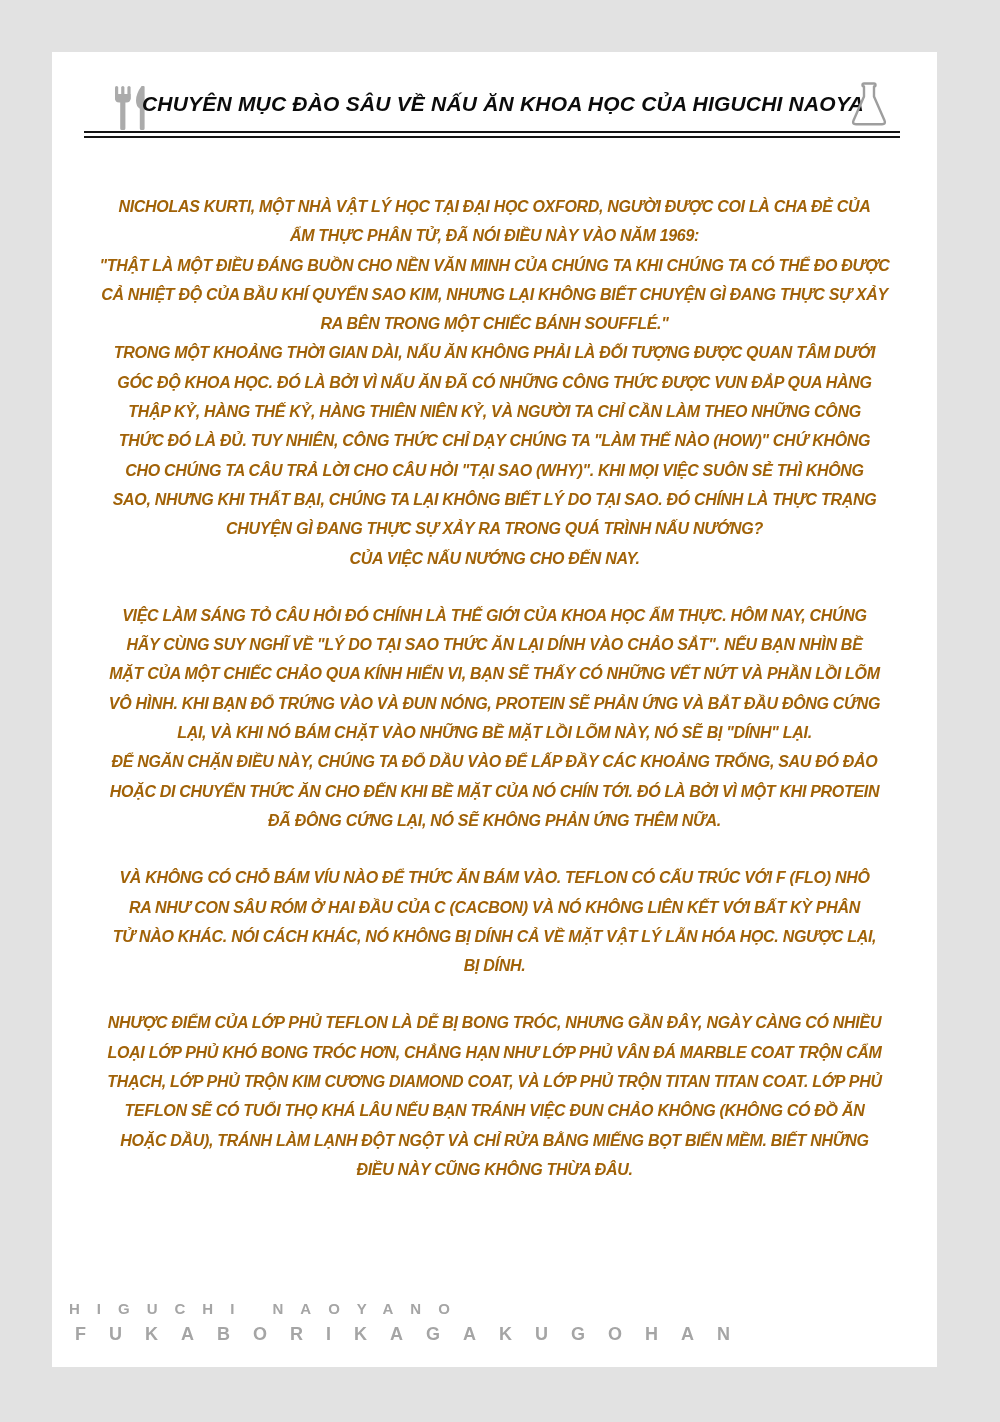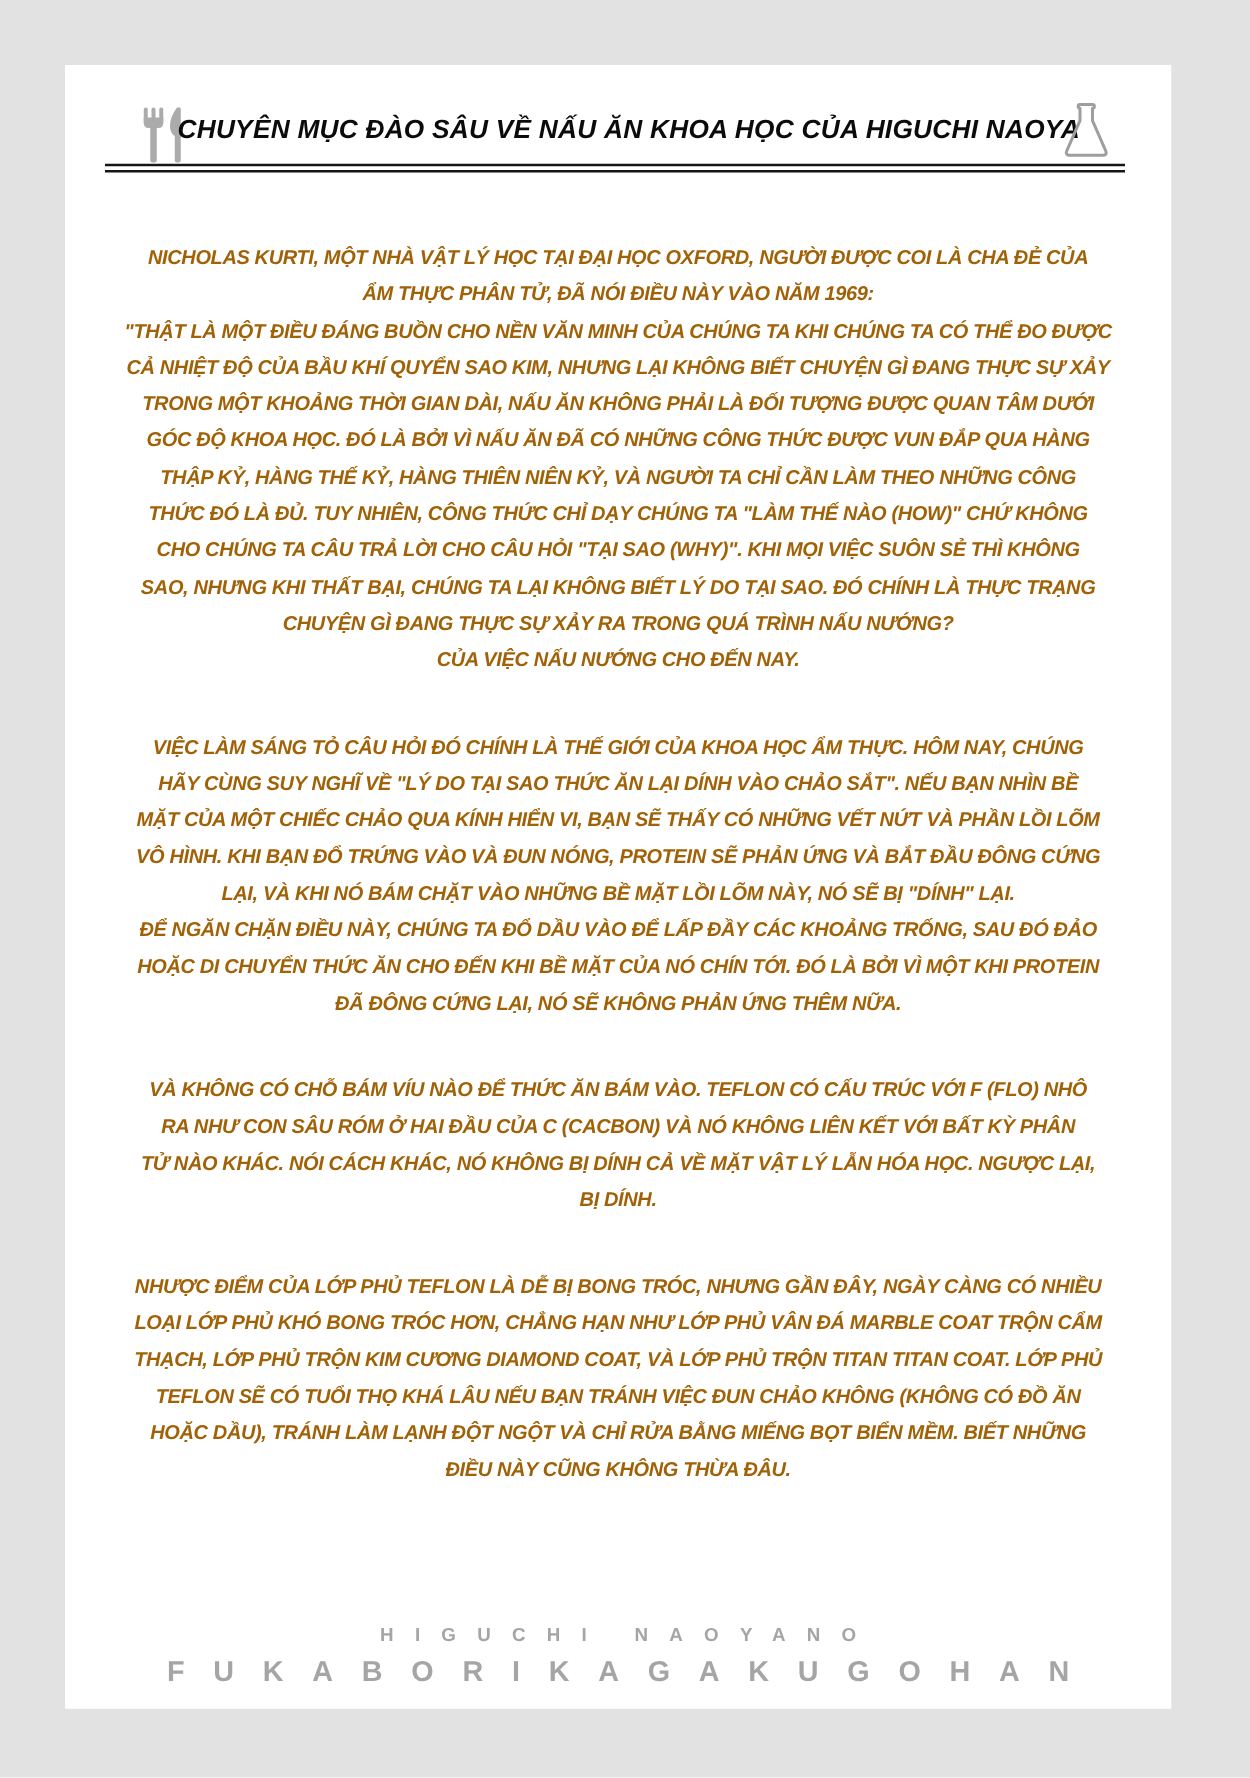--- a/index.html
+++ b/index.html
@@ -29,39 +29,39 @@
     position:absolute; top:79px; left:32px; width:816px;
     height:3px;
     border-top:2px solid #151515;
     border-bottom:2px solid #151515;
   }
   
   .article {
     position:absolute; left:20px; right:20px; top:140px;
     text-align:center;
   }
-  .block + .block { margin-top:40px; }
+  .block + .block { margin-top:28px; }
   .ln {
     font-size:16px; line-height:29.3px;
     font-weight:700; font-style:italic;
     letter-spacing:-0.3px;
     color:#a16207;
     white-space:nowrap;
   }
   
   .footer {
     position:absolute; left:0; right:0; top:1248px;
-    text-align:center; font-weight:700; color:#a5a5a5;
+    text-align:left; font-weight:700; color:#a5a5a5;
   }
   .footer-author {
     font-size:15px; letter-spacing:17px; margin-left:17px;
     white-space:nowrap;
   }
   .footer-series {
-    font-size:23px; letter-spacing:23px; margin-left:23px;
+    font-size:18px; letter-spacing:23px; margin-left:23px;
     margin-top:7px; white-space:nowrap;
   }
 </style>
 </head>
 <body>
 
 <div class="page">
   <div class="card">
 
     <div class="header">
@@ -82,20 +82,21 @@
       </span>
       <div class="rule"></div>
     </div>
 
     <div class="article">
       <div class="block">
           <div class="ln">NICHOLAS KURTI, MỘT NHÀ VẬT LÝ HỌC TẠI ĐẠI HỌC OXFORD, NGƯỜI ĐƯỢC COI LÀ CHA ĐẺ CỦA</div>
           <div class="ln">ẨM THỰC PHÂN TỬ, ĐÃ NÓI ĐIỀU NÀY VÀO NĂM 1969:</div>
           <div class="ln">"THẬT LÀ MỘT ĐIỀU ĐÁNG BUỒN CHO NỀN VĂN MINH CỦA CHÚNG TA KHI CHÚNG TA CÓ THỂ ĐO ĐƯỢC</div>
           <div class="ln">CẢ NHIỆT ĐỘ CỦA BẦU KHÍ QUYỂN SAO KIM, NHƯNG LẠI KHÔNG BIẾT CHUYỆN GÌ ĐANG THỰC SỰ XẢY</div>
+          <div class="ln">RA BÊN TRONG MỘT CHIẾC BÁNH SOUFFLÉ."</div>
           <div class="ln">TRONG MỘT KHOẢNG THỜI GIAN DÀI, NẤU ĂN KHÔNG PHẢI LÀ ĐỐI TƯỢNG ĐƯỢC QUAN TÂM DƯỚI</div>
           <div class="ln">GÓC ĐỘ KHOA HỌC. ĐÓ LÀ BỞI VÌ NẤU ĂN ĐÃ CÓ NHỮNG CÔNG THỨC ĐƯỢC VUN ĐẮP QUA HÀNG</div>
           <div class="ln">THẬP KỶ, HÀNG THẾ KỶ, HÀNG THIÊN NIÊN KỶ, VÀ NGƯỜI TA CHỈ CẦN LÀM THEO NHỮNG CÔNG</div>
           <div class="ln">THỨC ĐÓ LÀ ĐỦ. TUY NHIÊN, CÔNG THỨC CHỈ DẠY CHÚNG TA "LÀM THẾ NÀO (HOW)" CHỨ KHÔNG</div>
           <div class="ln">CHO CHÚNG TA CÂU TRẢ LỜI CHO CÂU HỎI "TẠI SAO (WHY)". KHI MỌI VIỆC SUÔN SẺ THÌ KHÔNG</div>
           <div class="ln">SAO, NHƯNG KHI THẤT BẠI, CHÚNG TA LẠI KHÔNG BIẾT LÝ DO TẠI SAO. ĐÓ CHÍNH LÀ THỰC TRẠNG</div>
           <div class="ln">CHUYỆN GÌ ĐANG THỰC SỰ XẢY RA TRONG QUÁ TRÌNH NẤU NƯỚNG?</div>
           <div class="ln">CỦA VIỆC NẤU NƯỚNG CHO ĐẾN NAY.</div>
         </div>
       <div class="block">

